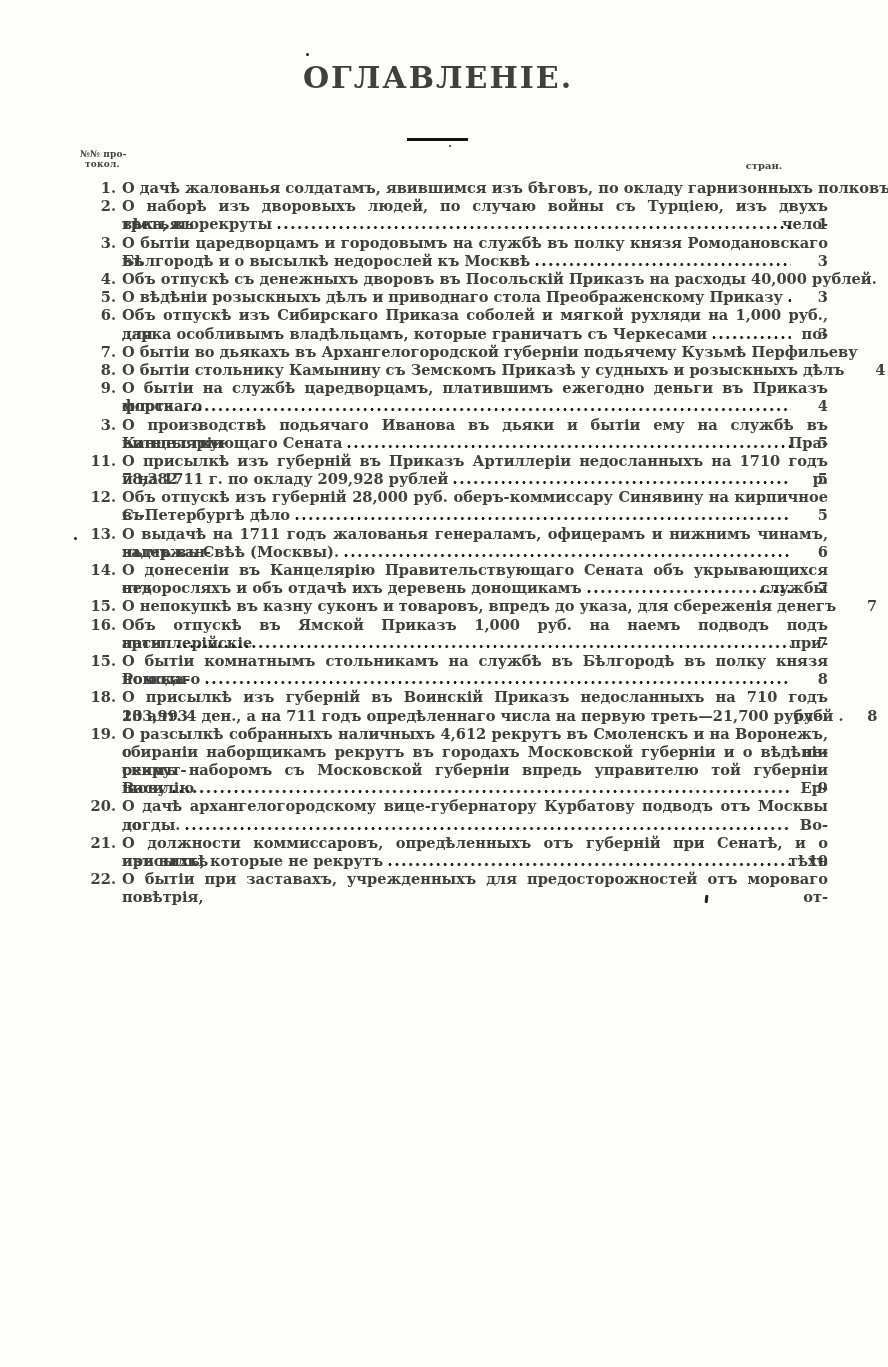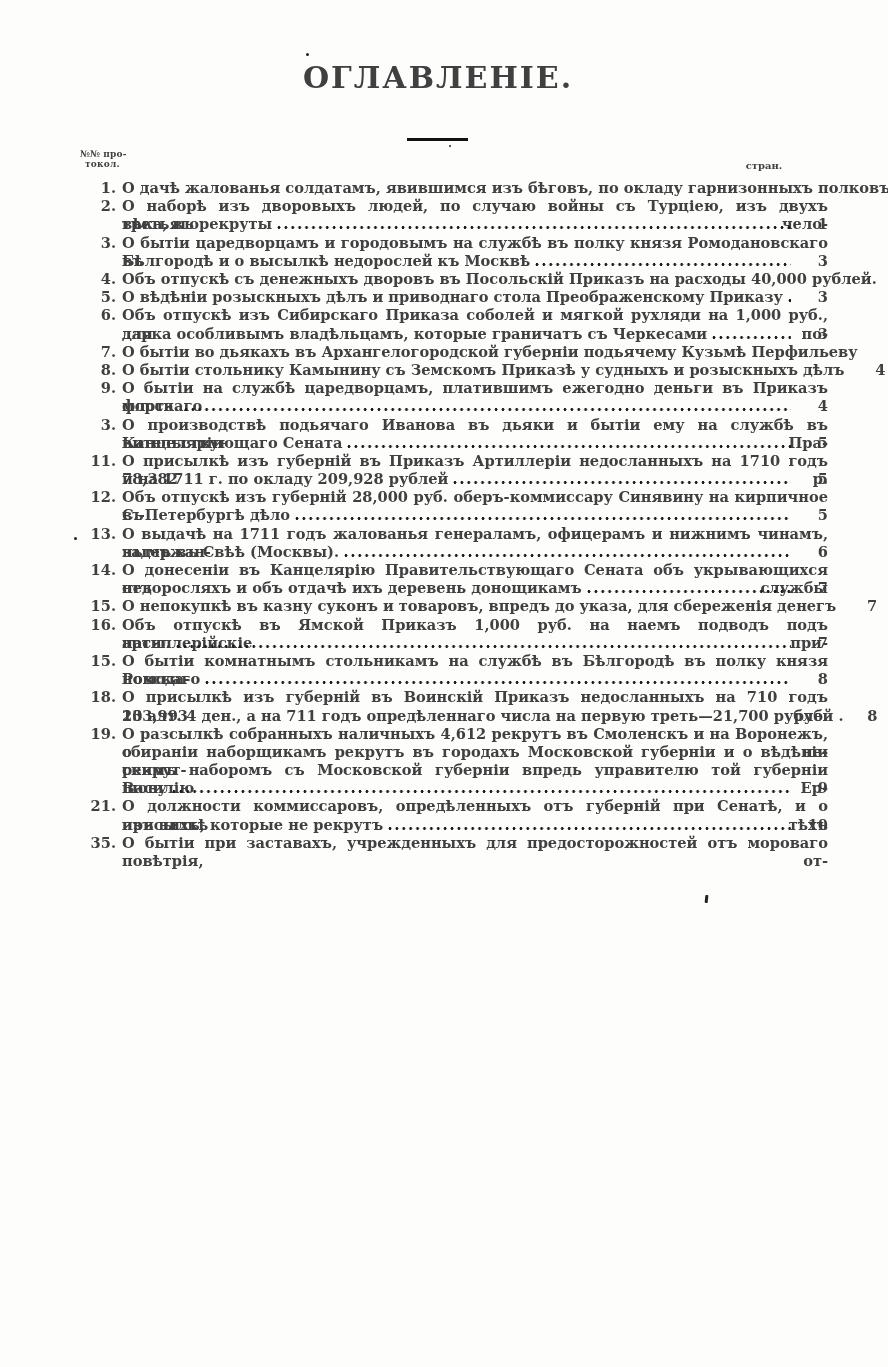--- a/index.html
+++ b/index.html
@@ -285,32 +285,43 @@
           <div class="line fill"><span class="txt">сбираніи наборщикамъ рекрутъ въ городахъ Московской губерніи и о вѣдѣніи рекрут-</span></div>
           <div class="line fill"><span class="txt">скимъ наборомъ съ Московской губерніи впредь управителю той губерніи Василію Ер-</span></div>
           <div class="line">
             <span class="txt">шову</span>
             <span class="leader"></span>
             <span class="page">9</span>
           </div>
         </div>
       </div>
       <div class="entry">
+        <div class="num">20.</div>
+        <div class="body">
+          <div class="line fill"><span class="txt">О дачѣ архангелогородскому вице-губернатору Курбатову подводъ отъ Москвы до Во-</span></div>
+          <div class="line">
+            <span class="txt">логды.</span>
+            <span class="leader"></span>
+            <span class="page"></span>
+          </div>
+        </div>
+      </div>
+      <div class="entry">
         <div class="num">21.</div>
         <div class="body">
           <div class="line fill"><span class="txt">О должности коммиссаровъ, опредѣленныхъ отъ губерній при Сенатѣ, и о присылкѣ тѣхъ</span></div>
           <div class="line">
             <span class="txt">изъ нихъ, которые не рекрутъ</span>
             <span class="leader"></span>
             <span class="page">10</span>
           </div>
         </div>
       </div>
       <div class="entry">
-        <div class="num">35.</div>
+        <div class="num">22.</div>
         <div class="body">
           <div class="line fill"><span class="txt">О бытіи при заставахъ, учрежденныхъ для предосторожностей отъ мороваго повѣтрія, от-</span></div>
         </div>
       </div>
     </div>
 <div class="speck" style="left: 306px; top: 53px; width: 3px; height: 3px;"></div>
     <div class="speck" style="left: 449px; top: 145px; width: 2px; height: 2px;"></div>
     <div class="speck" style="left: 74px; top: 537px; width: 3px; height: 3px;"></div>
     <div class="speck tick" style="left: 705px; top: 895px; width: 3px; height: 8px;"></div>
   </div>

